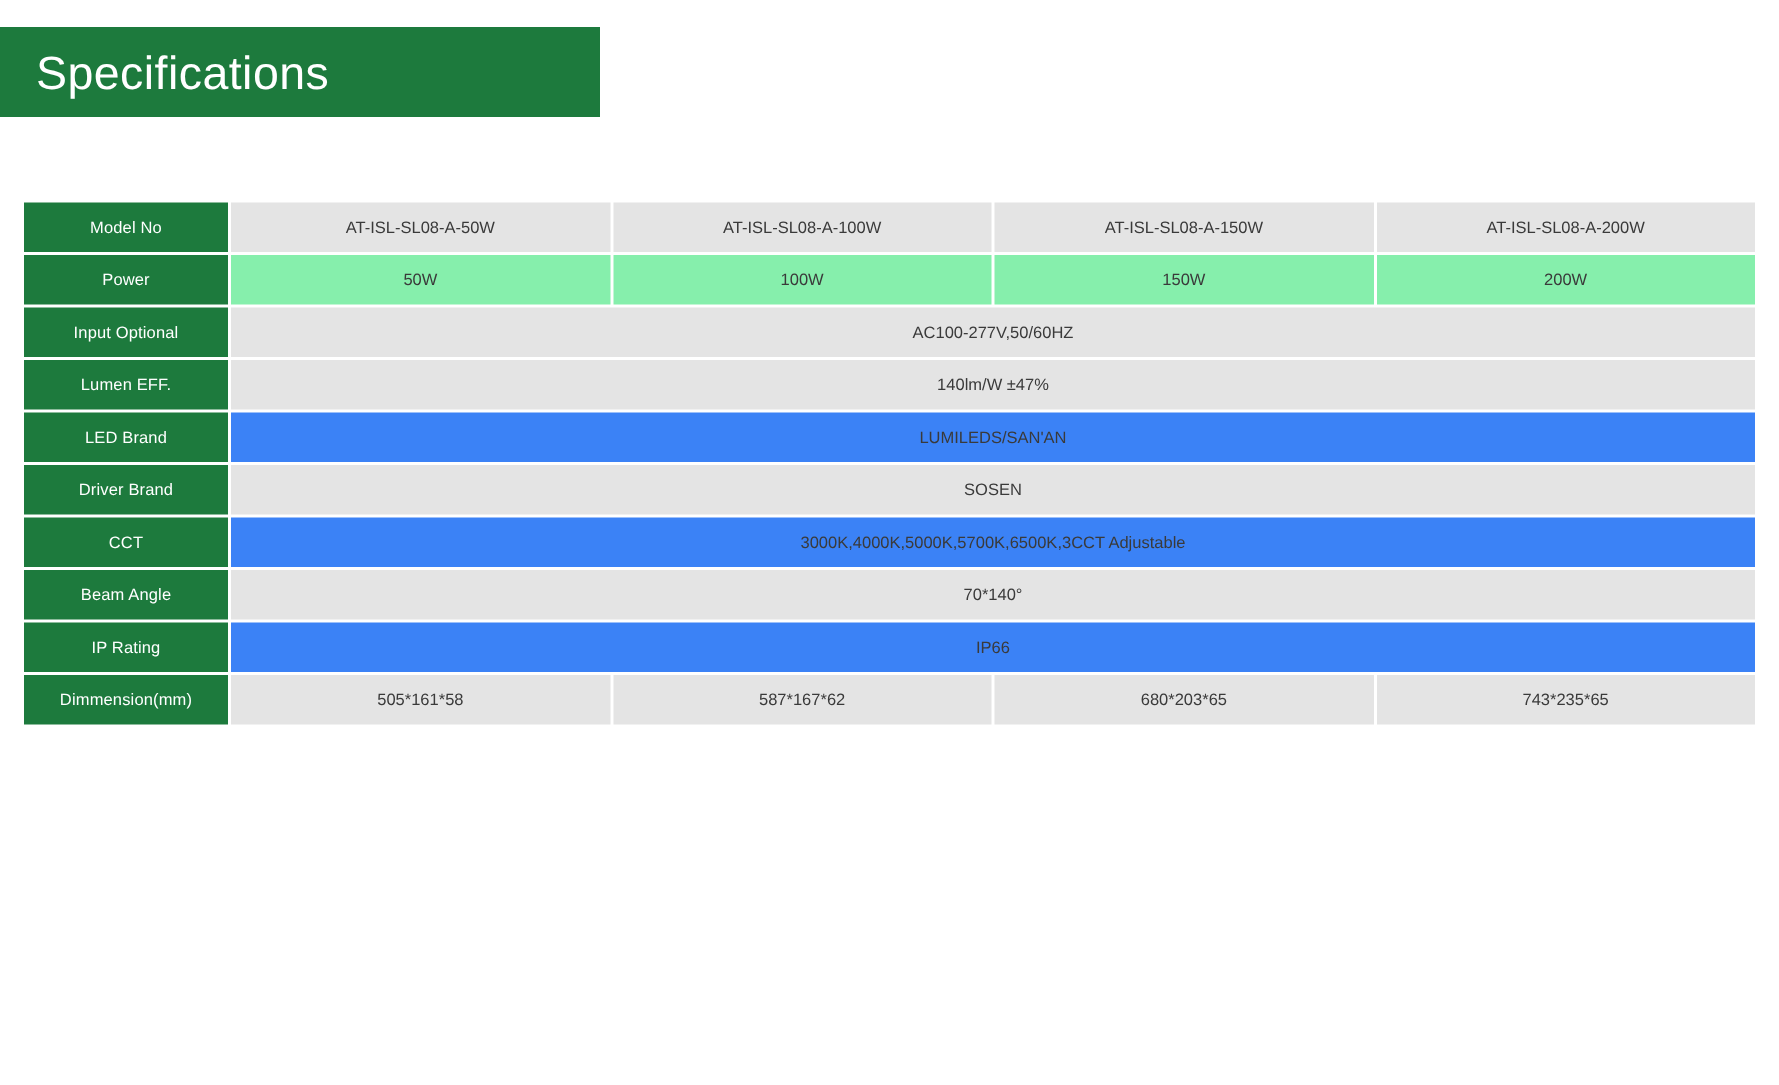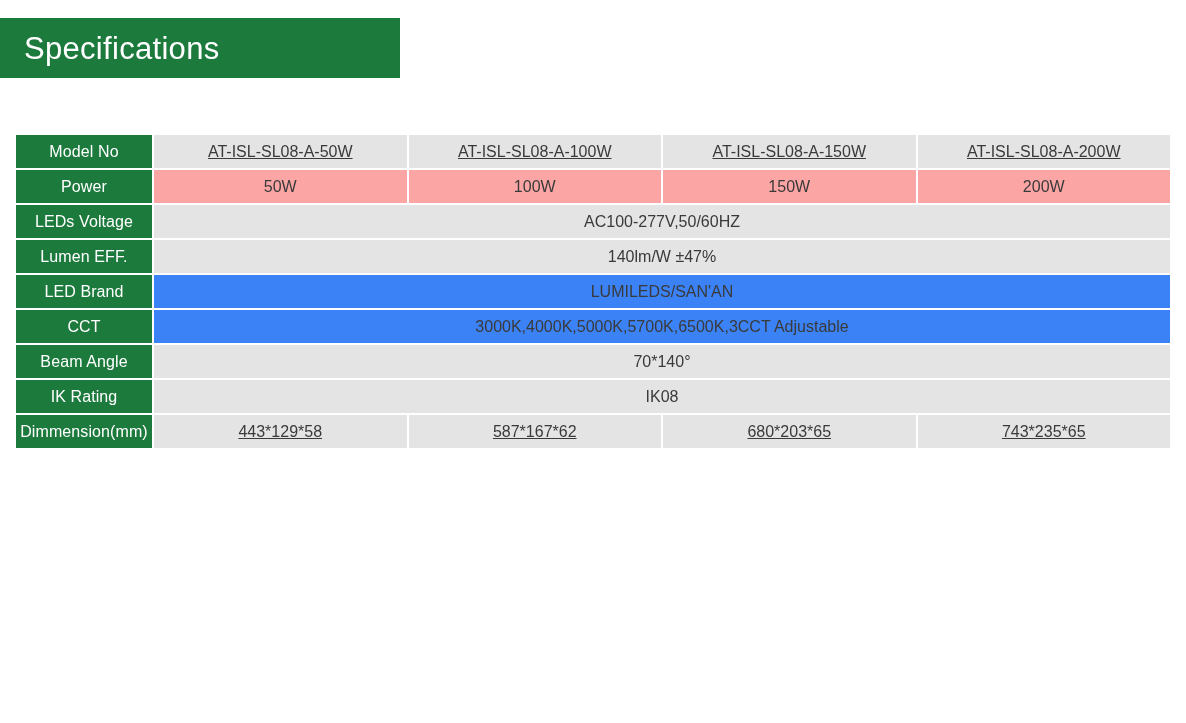--- a/index.html
+++ b/index.html
@@ -46,39 +46,38 @@
   }
   table.spec {
     border-collapse: separate;
     border-spacing: 2px 2px;
     width: 1158px;
     table-layout: fixed;
   }
   table.spec td {
     padding: 0;
     height: 33px;
-    font-size: 16px;
+    font-size: 11px;
     text-align: center;
     vertical-align: middle;
     font-weight: 400;
   }
   td.label {
     width: 136px;
     background: #1d7a3d;
     color: #ffffff;
     font-size: 14px;
     letter-spacing: 0.1px;
   }
   td.val {
-    background: #fca5a5;
+    background: #86efac;
     color: #3a3a3a;
   }
   td.val.alt {
     background: #e4e4e4;
-    text-decoration: underline;
   }
   td.spanall {
     background: #3b82f6;
     color: #3a3a3a;
   }
   td.spanall.alt {
     background: #e4e4e4;
   }
 </style>
 </head>
@@ -104,58 +103,62 @@
 
         <tr>
           <td class="label">Power</td>
           <td class="val">50W</td>
           <td class="val">100W</td>
           <td class="val">150W</td>
           <td class="val">200W</td>
         </tr>
 
         <tr>
-          <td class="label">LEDs Voltage</td>
+          <td class="label">Input Optional</td>
           <td class="spanall alt" colspan="4">AC100-277V,50/60HZ</td>
         </tr>
 
         <tr>
           <td class="label">Lumen EFF.</td>
           <td class="spanall alt" colspan="4">140lm/W ±47%</td>
         </tr>
 
 
         <tr>
           <td class="label">LED Brand</td>
           <td class="spanall" colspan="4">LUMILEDS/SAN'AN</td>
         </tr>
 
+        <tr>
+          <td class="label">Driver Brand</td>
+          <td class="spanall alt" colspan="4">SOSEN</td>
+        </tr>
 
         <tr>
           <td class="label">CCT</td>
           <td class="spanall" colspan="4">3000K,4000K,5000K,5700K,6500K,3CCT Adjustable</td>
         </tr>
 
 
 
         <tr>
           <td class="label">Beam Angle</td>
           <td class="spanall alt" colspan="4">70*140°</td>
         </tr>
 
+        <tr>
+          <td class="label">IP Rating</td>
+          <td class="spanall" colspan="4">IP66</td>
+        </tr>
 
-        <tr>
-          <td class="label">IK Rating</td>
-          <td class="spanall alt" colspan="4">IK08</td>
-        </tr>
 
 
         <tr>
           <td class="label">Dimmension(mm)</td>
-          <td class="val alt">443*129*58</td>
+          <td class="val alt">505*161*58</td>
           <td class="val alt">587*167*62</td>
           <td class="val alt">680*203*65</td>
           <td class="val alt">743*235*65</td>
         </tr>
 
       </tbody>
     </table>
   </div>
 
 </div>

